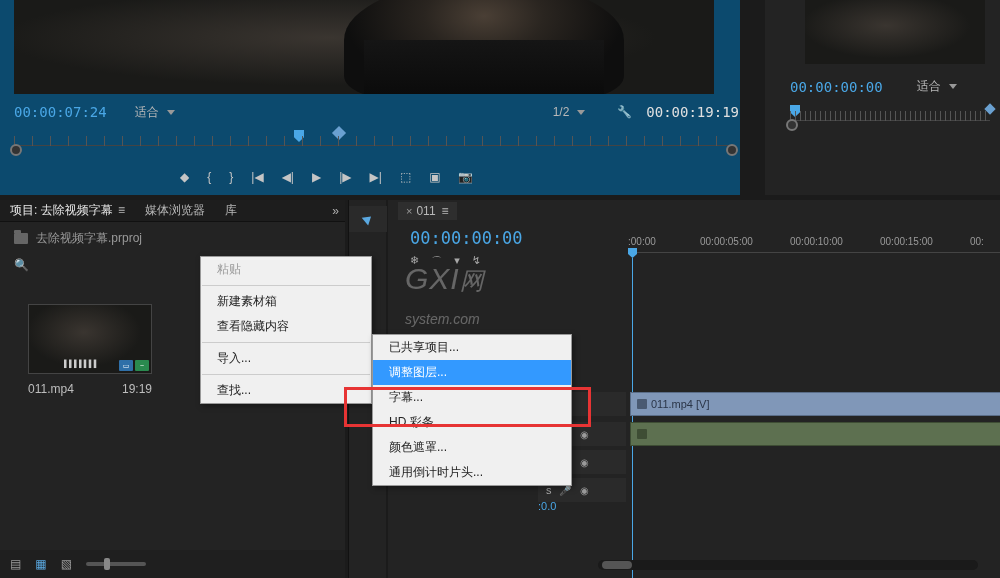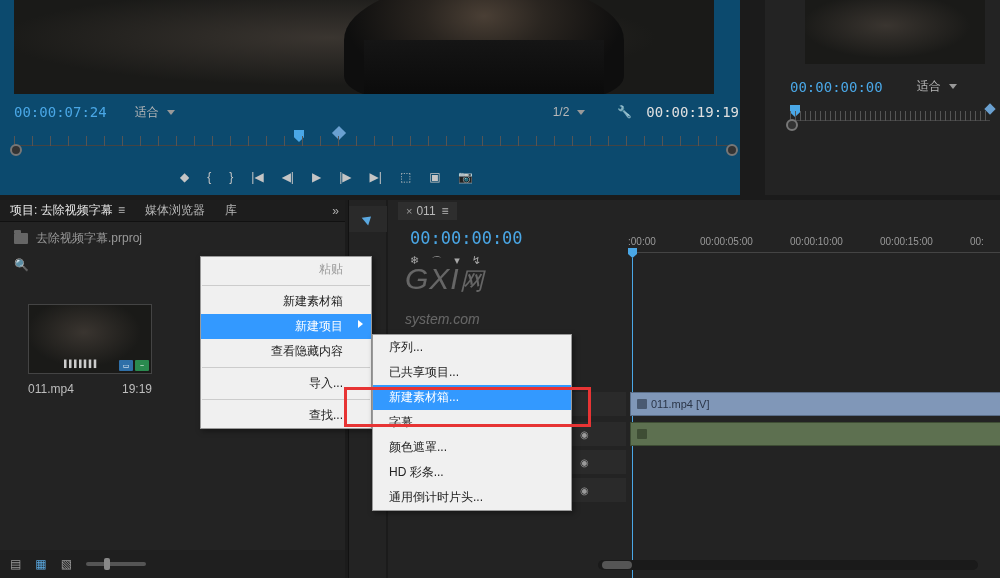--- a/index.html
+++ b/index.html
@@ -327,39 +327,37 @@
   <div class="track-header" style="top:278px">
     <span class="lbl">s</span>
     <span class="mic-icon">🎤</span>
     <span class="speaker-icon">◉</span>
   </div>
   <div style="position:absolute;left:150px;top:300px;color:#4aa7e6;font-size:11px">:0.0</div>
 
   <div class="tl-scrollbar"></div>
 </div>
 
-<div class="context-menu" style="left:200px; top:256px; width:172px;text-align:right;">
+<div class="context-menu" style="left:200px; top:256px; width:172px;">
   <div class="menu-item disabled">粘贴</div>
   <div class="menu-sep"></div>
   <div class="menu-item">新建素材箱</div>
-  <div class="menu-item hover"><span>新建项目</span><span class="submenu-arrow"></span></div>
   <div class="menu-item">查看隐藏内容</div>
   <div class="menu-sep"></div>
   <div class="menu-item">导入...</div>
   <div class="menu-sep"></div>
   <div class="menu-item">查找...</div>
 </div>
 
 <div class="context-menu" style="left:372px; top:334px; width:200px;">
-  <div class="menu-item">序列...</div>
   <div class="menu-item">已共享项目...</div>
-  <div class="menu-item hover">新建素材箱...</div>
+  <div class="menu-item hover">调整图层...</div>
   <div class="menu-item">字幕...</div>
+  <div class="menu-item">HD 彩条...</div>
   <div class="menu-item">颜色遮罩...</div>
-  <div class="menu-item">HD 彩条...</div>
   <div class="menu-item">通用倒计时片头...</div>
 
 </div>
 
 <div class="red-highlight" style="left:344px; top:387px; width:247px; height:40px;"></div>
 
 <div class="watermark">
   <span>GXI</span><span style="font-size:24px">网</span><br>
   <span class="sm">system.com</span>
 </div>

